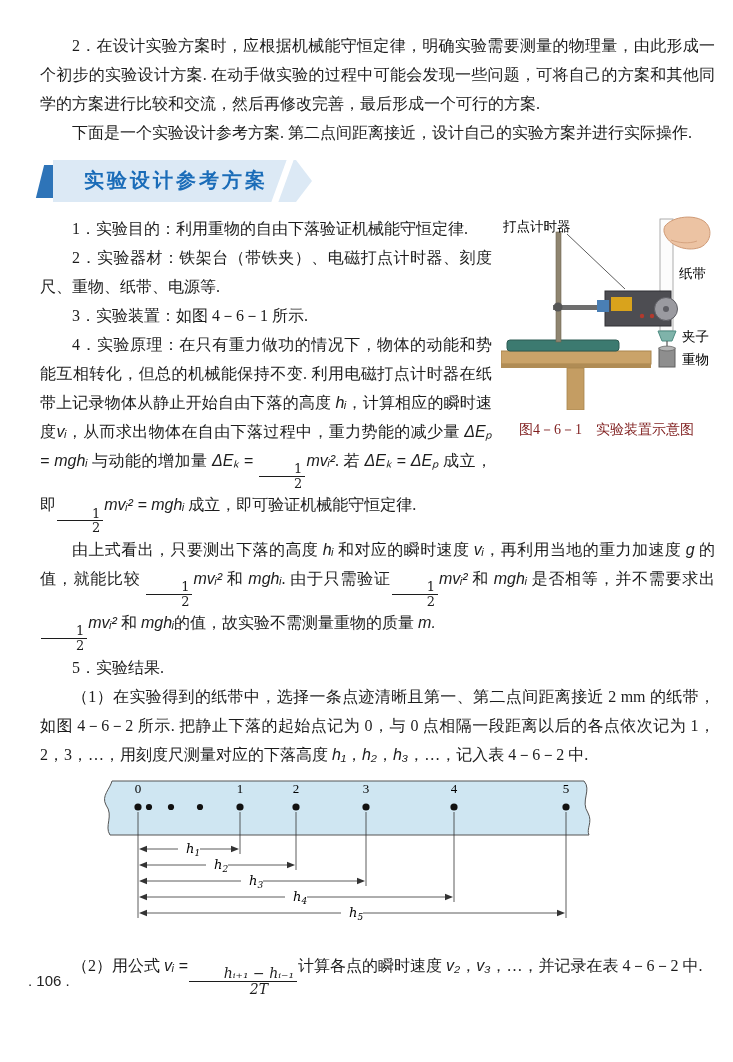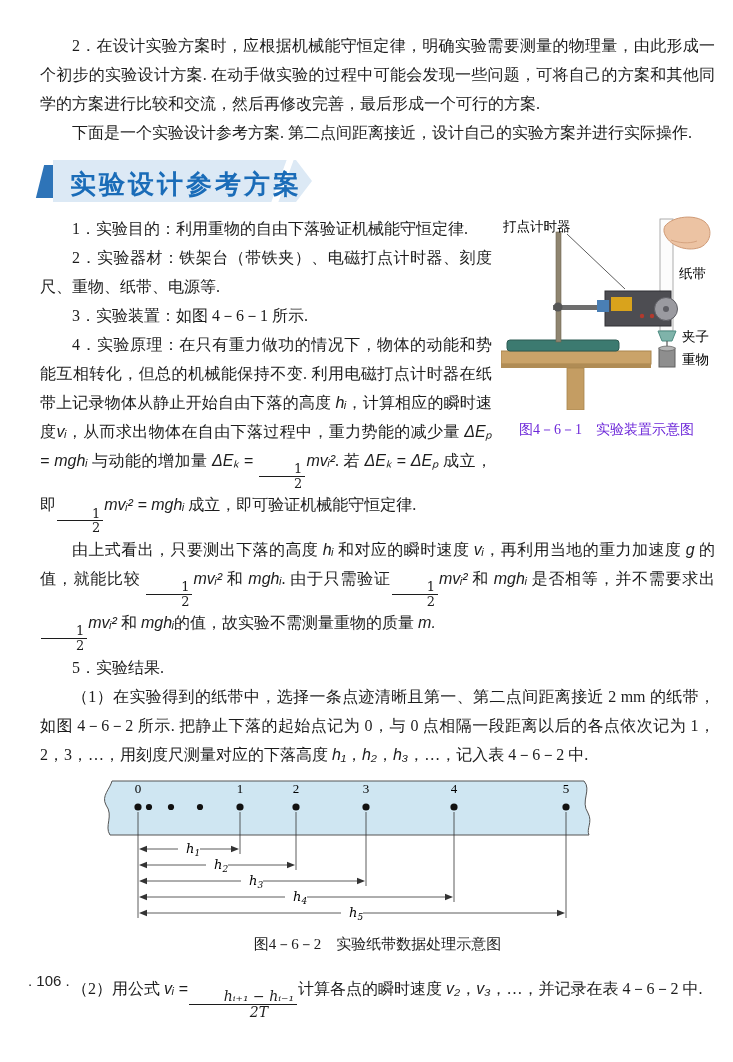--- a/index.html
+++ b/index.html
@@ -14,27 +14,27 @@
         line-height:1.05;font-size:13px;font-family:"DejaVu Serif",serif;margin:0 1px;}
   .frac .num{border-bottom:1px solid #1c1c1c;padding:0 3px;}
   .frac.big{font-size:14px;font-style:italic;}
   
   .banner{position:relative;height:42px;width:272px;margin:13px 0 12px 0;}
   .banner .flag{position:absolute;left:0;top:5px;width:20px;height:33px;background:#2e74b8;transform:skewX(-14deg);}
   .banner .band{position:absolute;left:13px;top:0;width:259px;height:42px;background:#dce9f5;
                 clip-path:polygon(0 0,calc(100% - 16px) 0,100% 50%,calc(100% - 16px) 100%,0 100%);}
   .banner .fold{position:absolute;right:26px;top:0;width:7px;height:42px;background:#ffffff;
                 transform:skewX(-20deg);}
-  .banner .title{position:absolute;left:30px;top:7px;font-size:26px;font-weight:bold;color:#1a6cb8;
+  .banner .title{position:absolute;left:44px;top:7px;font-size:20px;font-weight:bold;color:#1a6cb8;
                  letter-spacing:3px;font-family:Liberation Sans, sans-serif;}
   
   .content-row{display:flex;align-items:flex-start;}
   .col-left{flex:0 0 452px;}
   .col-right{flex:1;padding-left:6px;text-align:center;}
-  .fig-caption{font-size:14px;line-height:20px;margin-top:6px;color:#6d28d9;}
+  .fig-caption{font-size:14px;line-height:20px;margin-top:6px;color:#7f1d1d;}
   .fig2-caption{font-size:15px;text-align:center;margin-top:4px;}
   .tape-wrap{margin:10px 0 2px 58px;}
   svg text{font-family:"Liberation Serif","DejaVu Serif",serif;}
   .svglabel{font-size:13.5px;}
   .tapeNum{font-size:13px;}
   .hlab{font-size:13px;font-style:italic;font-family:"DejaVu Serif",serif;}
   .hsub{font-size:9px;}
   .pagenum{position:absolute;left:28px;bottom:18px;font-size:15px;
            font-family:"Liberation Sans","DejaVu Sans",sans-serif;color:#222;}
 </style>
@@ -170,21 +170,20 @@
         <rect x="187" y="110" width="22" height="15" fill="#fff"></rect>
         <text x="195" y="122" class="hlab">h<tspan dy="3" class="hsub">4</tspan></text>
         <line x1="468" y1="33" x2="468" y2="139" stroke="#333" stroke-width="0.8"></line>
         <line x1="48" y1="134" x2="460" y2="134" stroke="#333" stroke-width="0.8"></line>
         <path d="M41,134 L49,130.8 L49,137.2 Z" fill="#333"></path>
         <path d="M467,134 L459,130.8 L459,137.2 Z" fill="#333"></path>
         <rect x="243" y="126" width="22" height="15" fill="#fff"></rect>
         <text x="251" y="138" class="hlab">h<tspan dy="3" class="hsub">5</tspan></text>
       </svg>
   </div>
-  <div class="fig2-caption">图4－6－2　实验纸带数据处理示意图</div>
 
   <p class="indent" style="margin-top:20px;"><span>（2）用公式 </span><span class="mt">vᵢ =</span><span class="frac big">
         <span class="num">hᵢ₊₁ − hᵢ₋₁</span>
         <span class="den">2T</span>
       </span><span>计算各点的瞬时速度 </span><span class="mt">v₂</span><span>，</span><span class="mt">v₃</span><span>，…，并记录在表 4－6－2 中.</span></p>
 
   <div class="pagenum">. 106 .</div>
 </div>
 
 </body></html>

